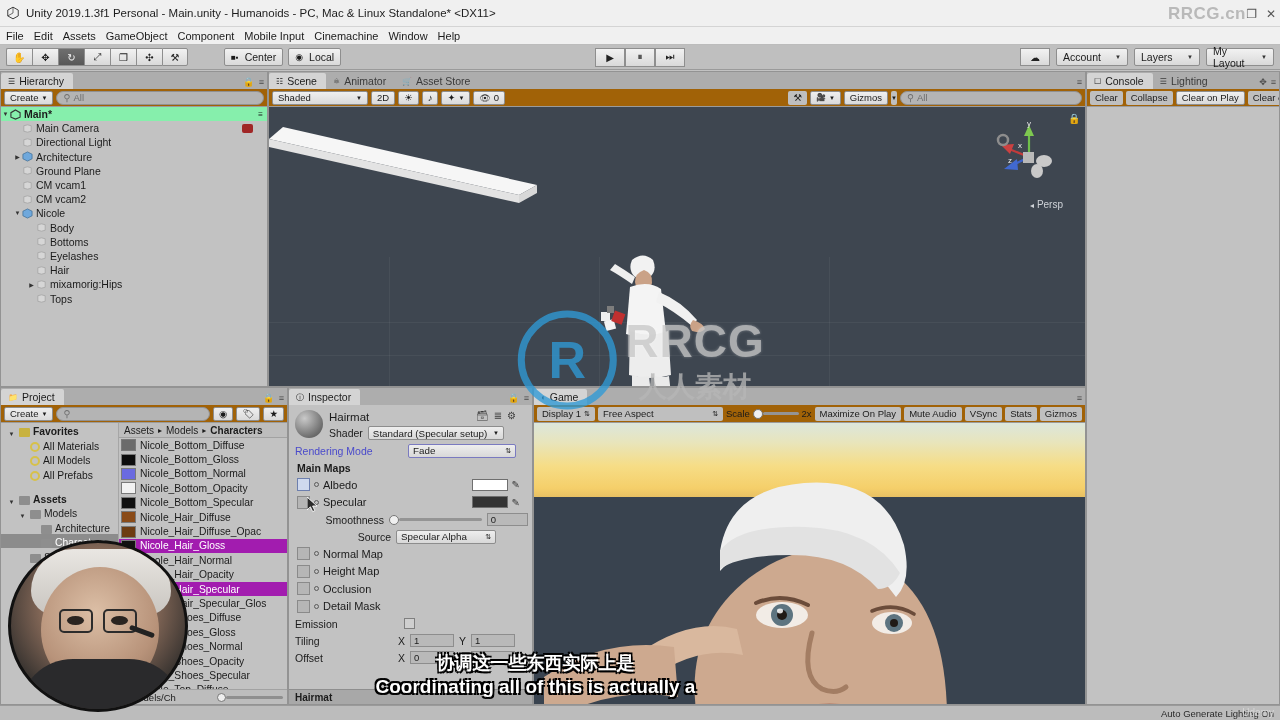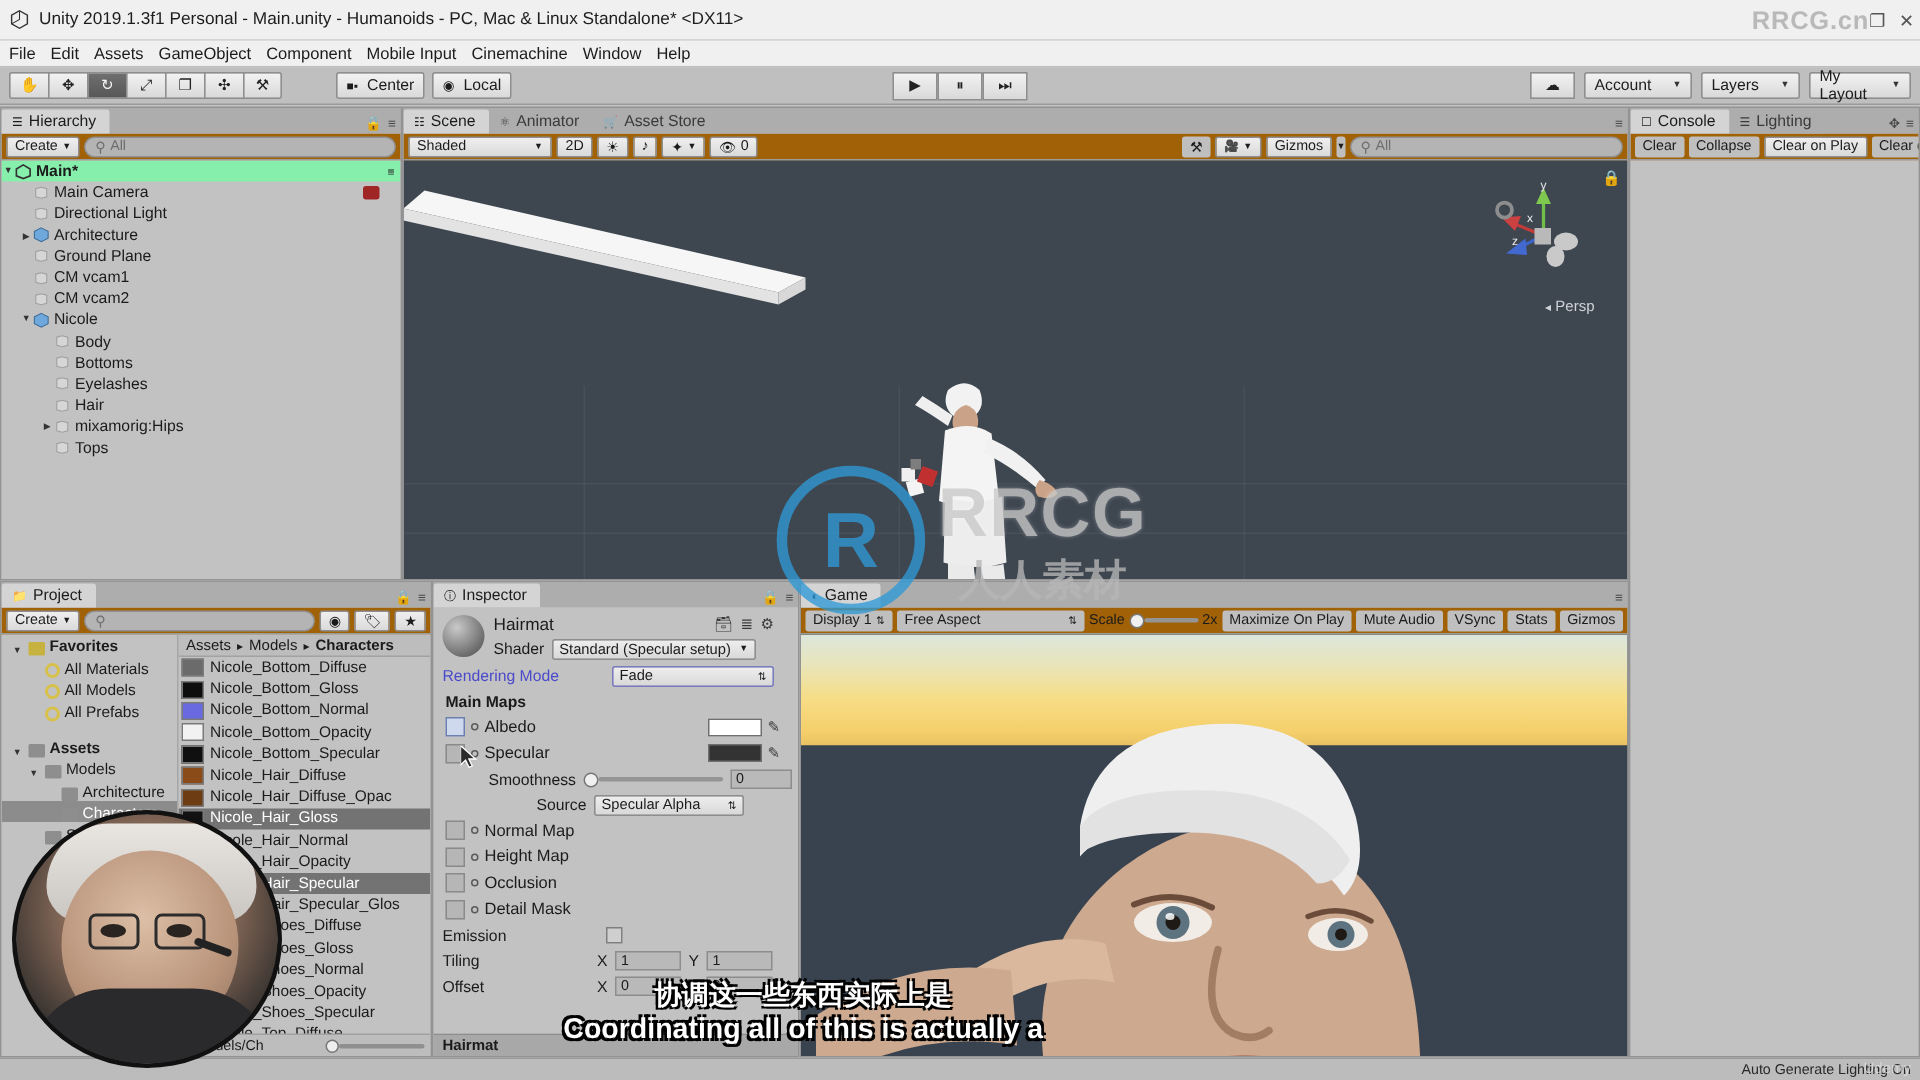--- a/index.html
+++ b/index.html
@@ -84,21 +84,21 @@
   
   #project { position:absolute; left:0; top:387px; width:288px; height:318px;}
   .pj-split { flex:1; display:flex; overflow:hidden; }
   .pj-tree { width:118px; background:#c2c2c2; overflow:hidden; position:relative; border-right:1px solid #a6a6a6;}
   .pj-right { flex:1; display:flex; flex-direction:column; background:#c2c2c2;}
   .crumb { height:15px; background:#bdbdbd; display:flex; align-items:center; padding:0 5px;
     gap:4px; font-size:10px; border-bottom:1px solid #a2a2a2; flex:none;}
   .crumb b{font-weight:bold;}
   .asset-list{flex:1;overflow:hidden;position:relative;}
   .arow{height:14.4px;display:flex;align-items:center;font-size:10.3px;padding-left:2px;gap:4px;}
-  .arow.sel{background:#737373;color:#fff;}
+  .arow.sel{background:#a21caf;color:#fff;}
   .swatch{width:15px;height:12px;flex:none;border:1px solid #7a7a7a;}
   .trow{height:14.4px;display:flex;align-items:flex-end;font-size:10.3px;gap:3px;}
   .trow.sel{background:#8c8c8c;color:#fff;}
   .fav-ico{width:10px;height:10px;border-radius:50%;border:2px solid #d7c14a;flex:none;}
   .fold-ico{width:11px;height:9px;background:#8e8e8e;border-radius:1px;flex:none;}
   .fold-ico.y{background:#c8b23f;}
   .pj-status{height:15px;background:#bdbdbd;border-top:1px solid #a2a2a2;display:flex;
     align-items:center;justify-content:space-between;padding:0 4px;font-size:9.5px;flex:none;}
   .zoomslider{width:66px;height:9px;display:flex;align-items:center;}
   .zoomslider .tk{flex:1;height:3px;background:#8f8f8f;border-radius:2px;}

